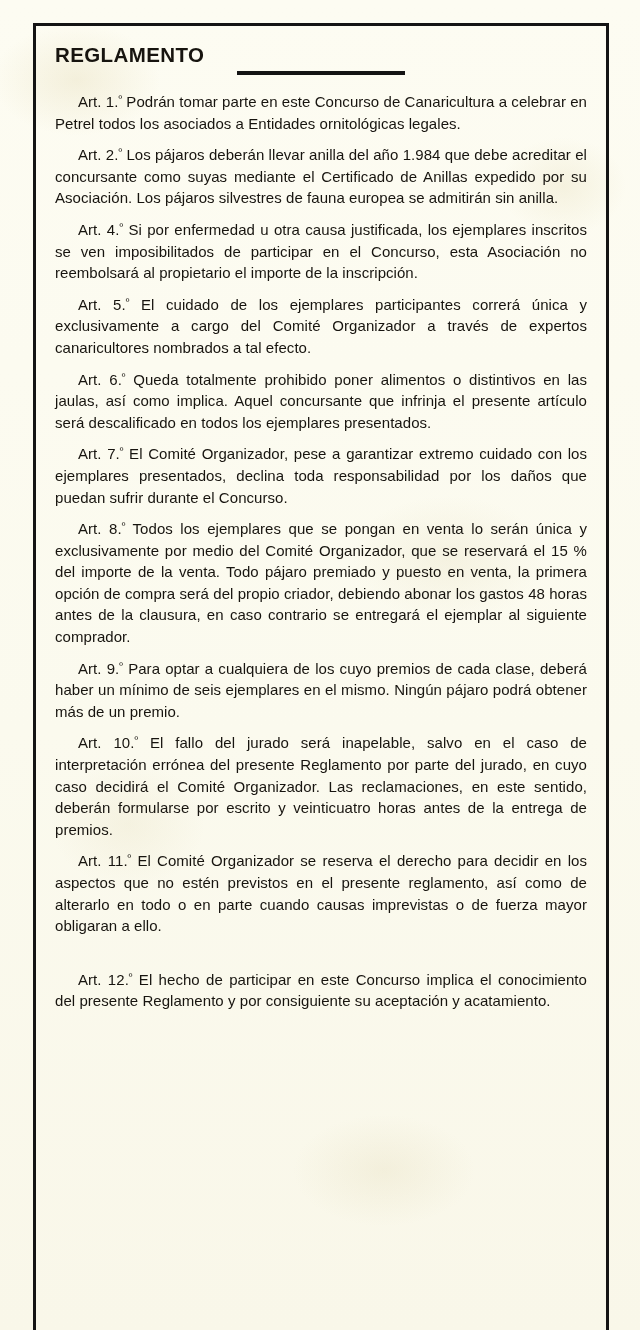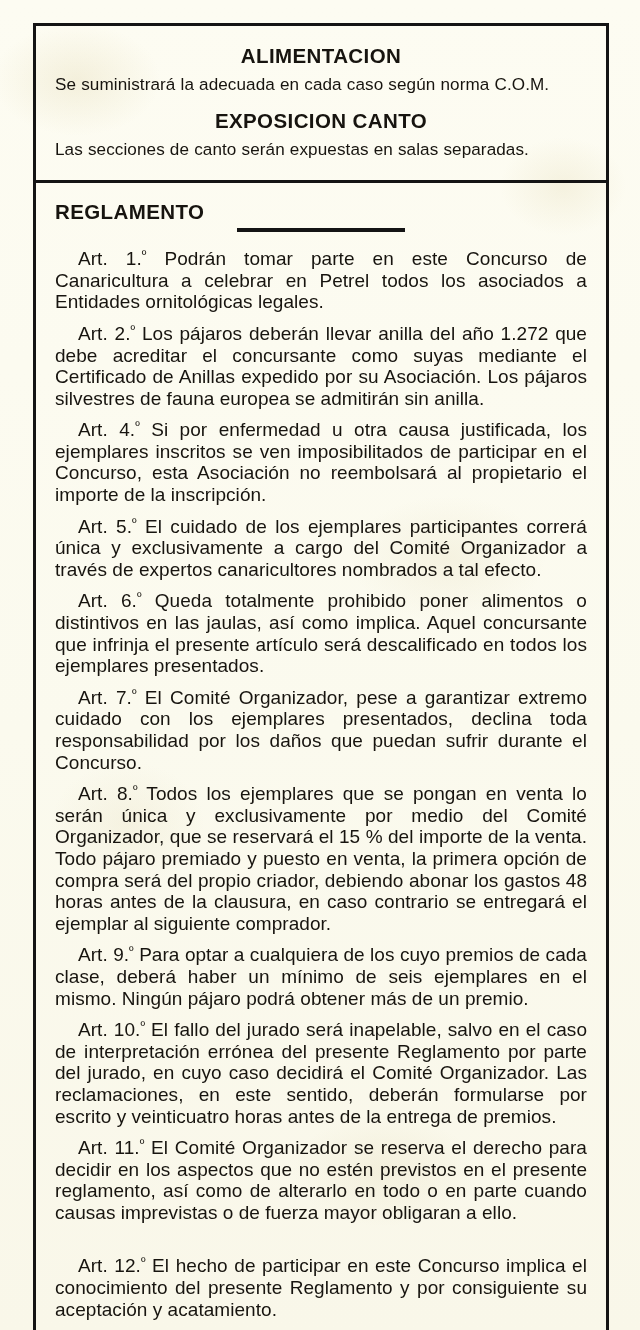--- a/index.html
+++ b/index.html
@@ -84,21 +84,21 @@
     line-height: 21.5px;
     margin: 0 0 11px 0;
     text-align: justify;
     text-justify: inter-word;
     letter-spacing: .1px;
     word-spacing: .2px;
   }
   p.body-text.tight { margin-bottom: 0; }
 
   p.article {
-    font-size: 19px;
+    font-size: 15px;
     line-height: 21.6px;
     margin: 0 0 10px 0;
     text-indent: 23px;
     text-align: justify;
     text-justify: inter-word;
     letter-spacing: .05px;
   }
   p.article:last-child { margin-bottom: 0; margin-top: 32px; }
 
   sup.ord {
@@ -107,38 +107,29 @@
     line-height: 0;
   }
 </style>
 </head>
 <body>
 
 <div class="paper"></div>
 
 <div class="sheet">
 
-  <section class="block-top">
-
-    <h2 class="section-title">ALIMENTACION</h2>
-    <p class="body-text">Se suministrará la adecuada en cada caso según norma C.O.M.</p>
-
-    <h2 class="section-title second">EXPOSICION CANTO</h2>
-    <p class="body-text tight">Las secciones de canto serán expuestas en salas separadas.</p>
-
-  </section>
 
   <section class="block-body">
 
     <h2 class="reglamento">REGLAMENTO</h2>
     <div class="reglamento-rule"></div>
 
     <div id="articles-container">
         <p class="article"><span>Art. 1.<sup class="ord">º</sup></span><span> Podrán tomar parte en este Concurso de Canaricultura a celebrar en Petrel todos los asociados a Entidades ornitológicas legales.</span></p>
-        <p class="article"><span>Art. 2.<sup class="ord">º</sup></span><span> Los pájaros deberán llevar anilla del año 1.272 que debe acreditar el concursante como suyas mediante el Certificado de Anillas expedido por su Asociación. Los pájaros silvestres de fauna europea se admitirán sin anilla.</span></p>
+        <p class="article"><span>Art. 2.<sup class="ord">º</sup></span><span> Los pájaros deberán llevar anilla del año 1.984 que debe acreditar el concursante como suyas mediante el Certificado de Anillas expedido por su Asociación. Los pájaros silvestres de fauna europea se admitirán sin anilla.</span></p>
         <p class="article"><span>Art. 4.<sup class="ord">º</sup></span><span> Si por enfermedad u otra causa justificada, los ejemplares inscritos se ven imposibilitados de participar en el Concurso, esta Asociación no reembolsará al propietario el importe de la inscripción.</span></p>
         <p class="article"><span>Art. 5.<sup class="ord">º</sup></span><span> El cuidado de los ejemplares participantes correrá única y exclusivamente a cargo del Comité Organizador a través de expertos canaricultores nombrados a tal efecto.</span></p>
         <p class="article"><span>Art. 6.<sup class="ord">º</sup></span><span> Queda totalmente prohibido poner alimentos o distintivos en las jaulas, así como implica. Aquel concursante que infrinja el presente artículo será descalificado en todos los ejemplares presentados.</span></p>
         <p class="article"><span>Art. 7.<sup class="ord">º</sup></span><span> El Comité Organizador, pese a garantizar extremo cuidado con los ejemplares presentados, declina toda responsabilidad por los daños que puedan sufrir durante el Concurso.</span></p>
         <p class="article"><span>Art. 8.<sup class="ord">º</sup></span><span> Todos los ejemplares que se pongan en venta lo serán única y exclusivamente por medio del Comité Organizador, que se reservará el 15 % del importe de la venta. Todo pájaro premiado y puesto en venta, la primera opción de compra será del propio criador, debiendo abonar los gastos 48 horas antes de la clausura, en caso contrario se entregará el ejemplar al siguiente comprador.</span></p>
         <p class="article"><span>Art. 9.<sup class="ord">º</sup></span><span> Para optar a cualquiera de los cuyo premios de cada clase, deberá haber un mínimo de seis ejemplares en el mismo. Ningún pájaro podrá obtener más de un premio.</span></p>
         <p class="article"><span>Art. 10.<sup class="ord">º</sup></span><span> El fallo del jurado será inapelable, salvo en el caso de interpretación errónea del presente Reglamento por parte del jurado, en cuyo caso decidirá el Comité Organizador. Las reclamaciones, en este sentido, deberán formularse por escrito y veinticuatro horas antes de la entrega de premios.</span></p>
         <p class="article"><span>Art. 11.<sup class="ord">º</sup></span><span> El Comité Organizador se reserva el derecho para decidir en los aspectos que no estén previstos en el presente reglamento, así como de alterarlo en todo o en parte cuando causas imprevistas o de fuerza mayor obligaran a ello.</span></p>
         <p class="article"><span>Art. 12.<sup class="ord">º</sup></span><span> El hecho de participar en este Concurso implica el conocimiento del presente Reglamento y por consiguiente su aceptación y acatamiento.</span></p>
       </div>

